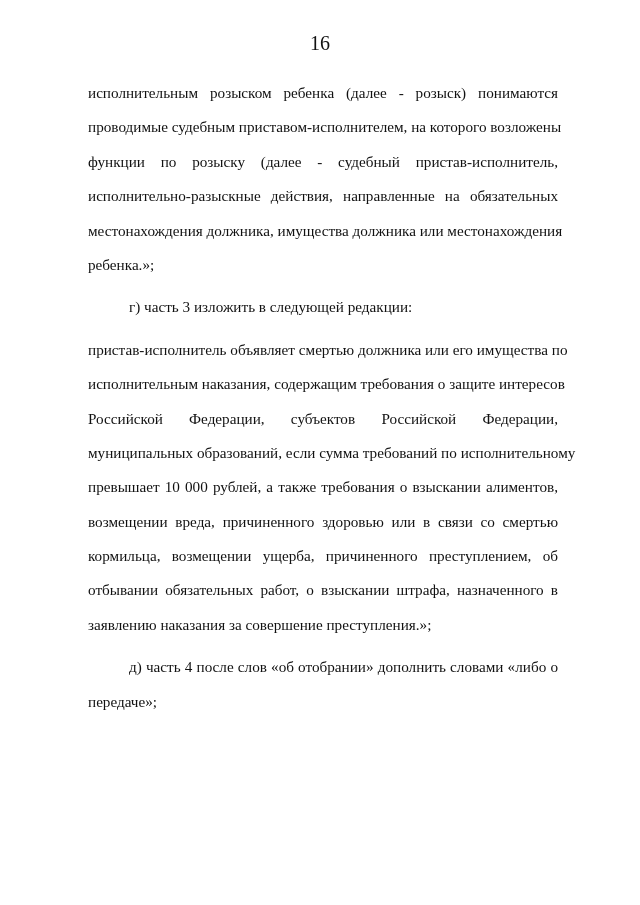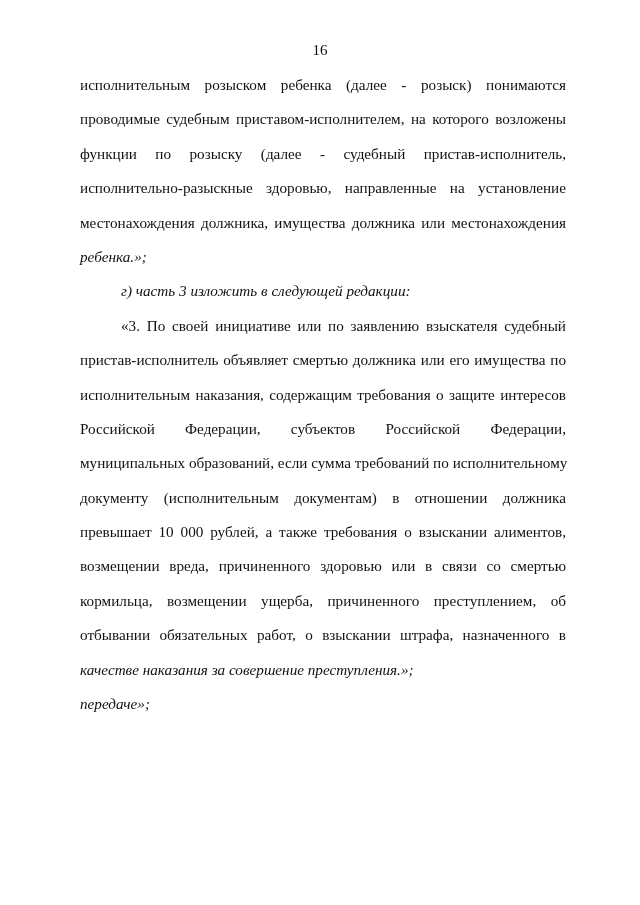--- a/index.html
+++ b/index.html
@@ -1,58 +1,57 @@
 <!DOCTYPE html>
 <html><head>
 <meta charset="utf-8">
 <style>
   html, body { margin:0; padding:0; }
   body {
     width:640px; height:905px; background:#ffffff; position:relative; overflow:hidden;
     font-family: "Liberation Serif", "DejaVu Serif", serif; color:#111;
   }
   .page-number {
-    position:absolute; top:42px; left:0; width:640px; text-align:center;
-    font-size:15px;
+    position:absolute; top:32px; left:0; width:640px; text-align:center;
+    font-size:20px;
   }
   .content {
     position:absolute; left:80px; top:68px; width:486px;
     font-size:15.2px; line-height:34.4px;
   }
-  .para { margin:0; text-align:justify; }
+  .para { margin:8px; text-align:justify; }
   .line { display:block; text-align:justify; text-align-last:justify; white-space:nowrap; height:34.4px; }
-  .line.last { text-align-last:left;font-style:italic; }
+  .line.last { text-align-last:left; }
   .line.indent { padding-left:41px; }
 </style>
 </head>
 <body>
 
 <div class="page-number">16</div>
 
 <div class="content">
   <div class="para">
     <span class="line">исполнительным розыском ребенка (далее - розыск) понимаются</span>
     <span class="line">проводимые судебным приставом-исполнителем, на которого возложены</span>
     <span class="line">функции по розыску (далее - судебный пристав-исполнитель,</span>
-    <span class="line">исполнительно-разыскные здоровью, направленные на установление</span>
+    <span class="line">исполнительно-разыскные действия, направленные на обязательных</span>
     <span class="line">местонахождения должника, имущества должника или местонахождения</span>
     <span class="line last">ребенка.»;</span>
   </div>
   <div class="para">
     <span class="line indent last">г) часть 3 изложить в следующей редакции:</span>
   </div>
   <div class="para">
-    <span class="line indent">«3. По своей инициативе или по заявлению взыскателя судебный</span>
     <span class="line">пристав-исполнитель объявляет смертью должника или его имущества  по</span>
     <span class="line">исполнительным наказания, содержащим требования о защите интересов</span>
     <span class="line">Российской Федерации, субъектов Российской Федерации,</span>
     <span class="line">муниципальных образований, если сумма требований по исполнительному</span>
-    <span class="line">документу (исполнительным документам) в отношении должника</span>
     <span class="line">превышает 10 000 рублей, а также требования о взыскании алиментов,</span>
     <span class="line">возмещении вреда, причиненного здоровью или в связи со смертью</span>
     <span class="line">кормильца, возмещении ущерба, причиненного преступлением, об</span>
     <span class="line">отбывании обязательных работ, о взыскании штрафа, назначенного в</span>
-    <span class="line last">качестве наказания за совершение преступления.»;</span>
+    <span class="line last">заявлению наказания за совершение преступления.»;</span>
   </div>
   <div class="para">
+    <span class="line indent">д) часть 4 после слов «об отобрании» дополнить словами «либо о</span>
     <span class="line last">передаче»;</span>
   </div>
 </div>
 
 </body></html>

